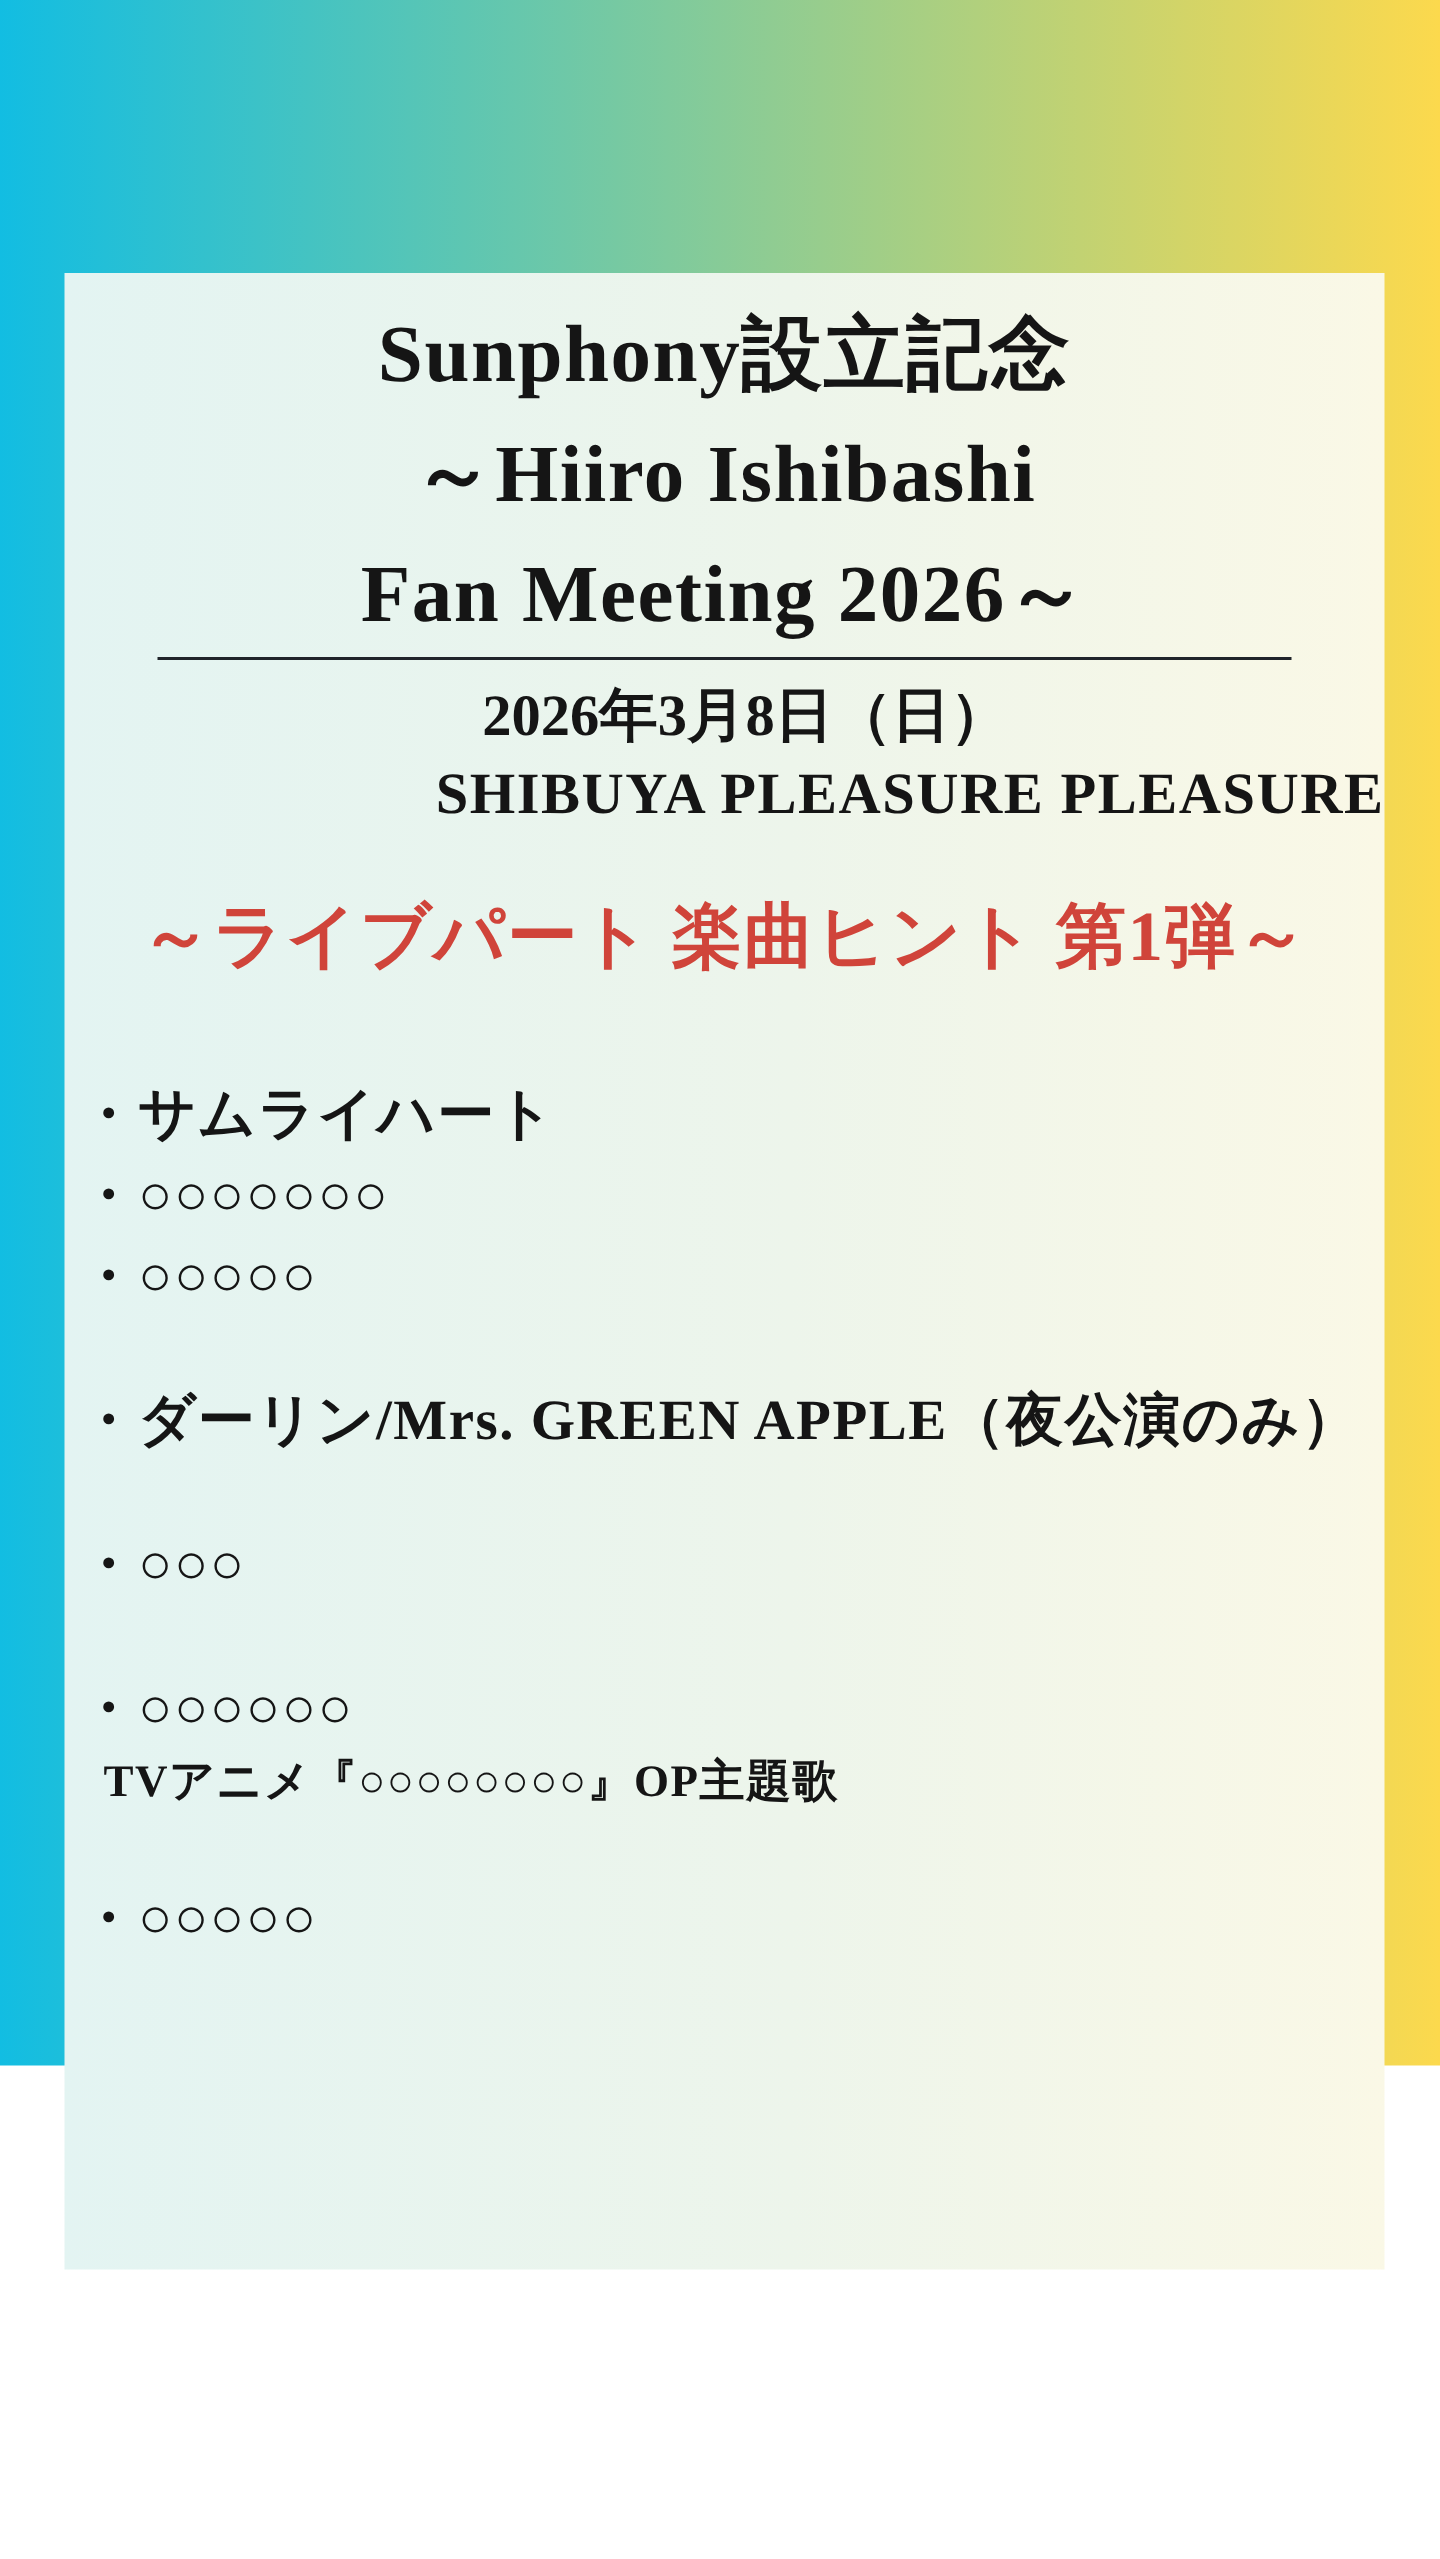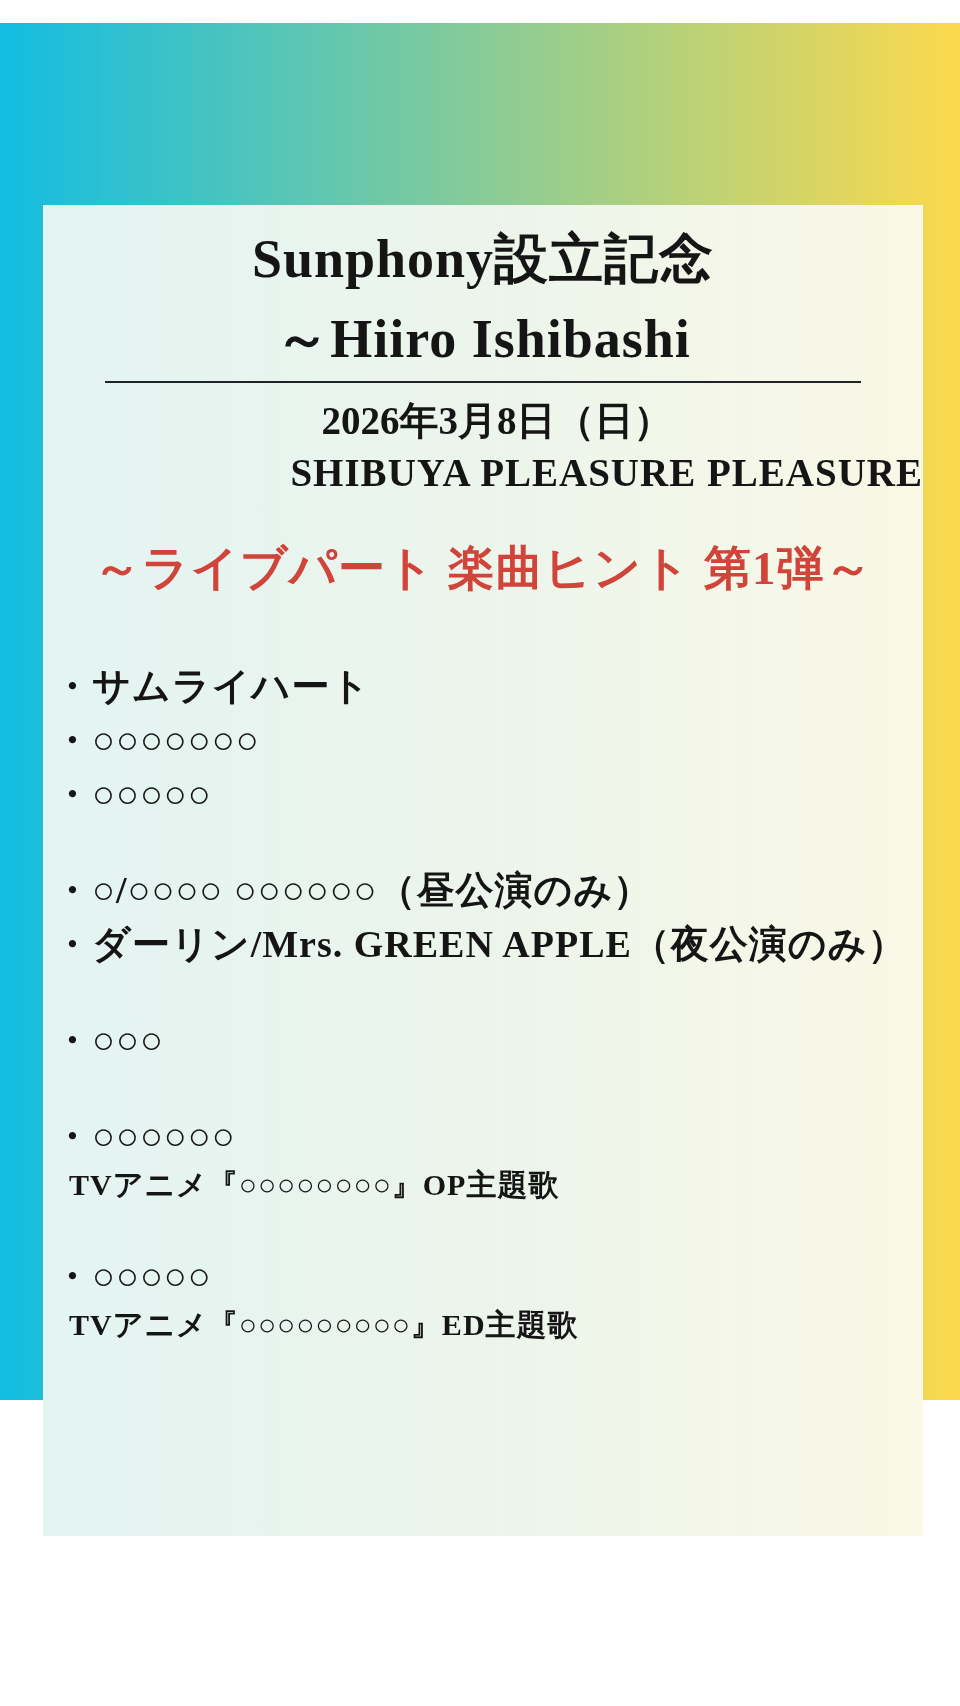--- a/index.html
+++ b/index.html
@@ -14,21 +14,20 @@
   * { margin: 0; padding: 0; box-sizing: border-box; }
   html, body {
     width: 960px; height: 1706px;
     font-family: "Liberation Serif", "DejaVu Serif", serif;
     overflow: hidden;
   }
   .poster {
     position: relative;
     width: 960px; height: 1377px;
     background: linear-gradient(90deg, var(--bg-left) 0%, var(--bg-right) 100%);
-    margin-top: 23px;
   }
   .card {
     position: absolute;
     left: 43px; top: 182px;
     width: 880px; height: 1331px;
     background: linear-gradient(90deg, var(--card-left) 0%, var(--card-mid) 55%, var(--card-right) 100%);
     padding-top: 14px;
     color: var(--ink);
   }
   .title {
@@ -92,41 +91,40 @@
   }
 </style>
 </head>
 <body>
 
 <div class="poster">
   <section class="card">
     <h1 class="title">
       <span class="title-line">Sunphony設立記念</span>
       <span class="title-line">～Hiiro Ishibashi</span>
+      <span class="title-line">Fan Meeting 2026～</span>
     </h1>
     <div class="divider"></div>
     <p class="date">2026年3月8日（日）</p>
     <p class="venue">SHIBUYA PLEASURE PLEASURE</p>
     <h2 class="section-heading">～ライブパート 楽曲ヒント 第1弾～</h2>
     <div class="song-list">
         <div class="song-group">
           <div class="song-line">・サムライハート</div>
           <div class="song-line">・○○○○○○○</div>
           <div class="song-line">・○○○○○</div>
         </div>
         <div class="song-group">
-          <div class="song-line">・○/○○○○ ○○○○○○（昼公演のみ）</div>
           <div class="song-line">・ダーリン/Mrs. GREEN APPLE（夜公演のみ）</div>
         </div>
         <div class="song-group">
           <div class="song-line">・○○○</div>
         </div>
         <div class="song-group">
           <div class="song-line">・○○○○○○</div>
           <div class="song-caption">TVアニメ『○○○○○○○○』OP主題歌</div>
         </div>
         <div class="song-group">
           <div class="song-line">・○○○○○</div>
-          <div class="song-caption">TVアニメ『○○○○○○○○○』ED主題歌</div>
         </div>
       </div>
   </section>
 </div>
 
 </body></html>

